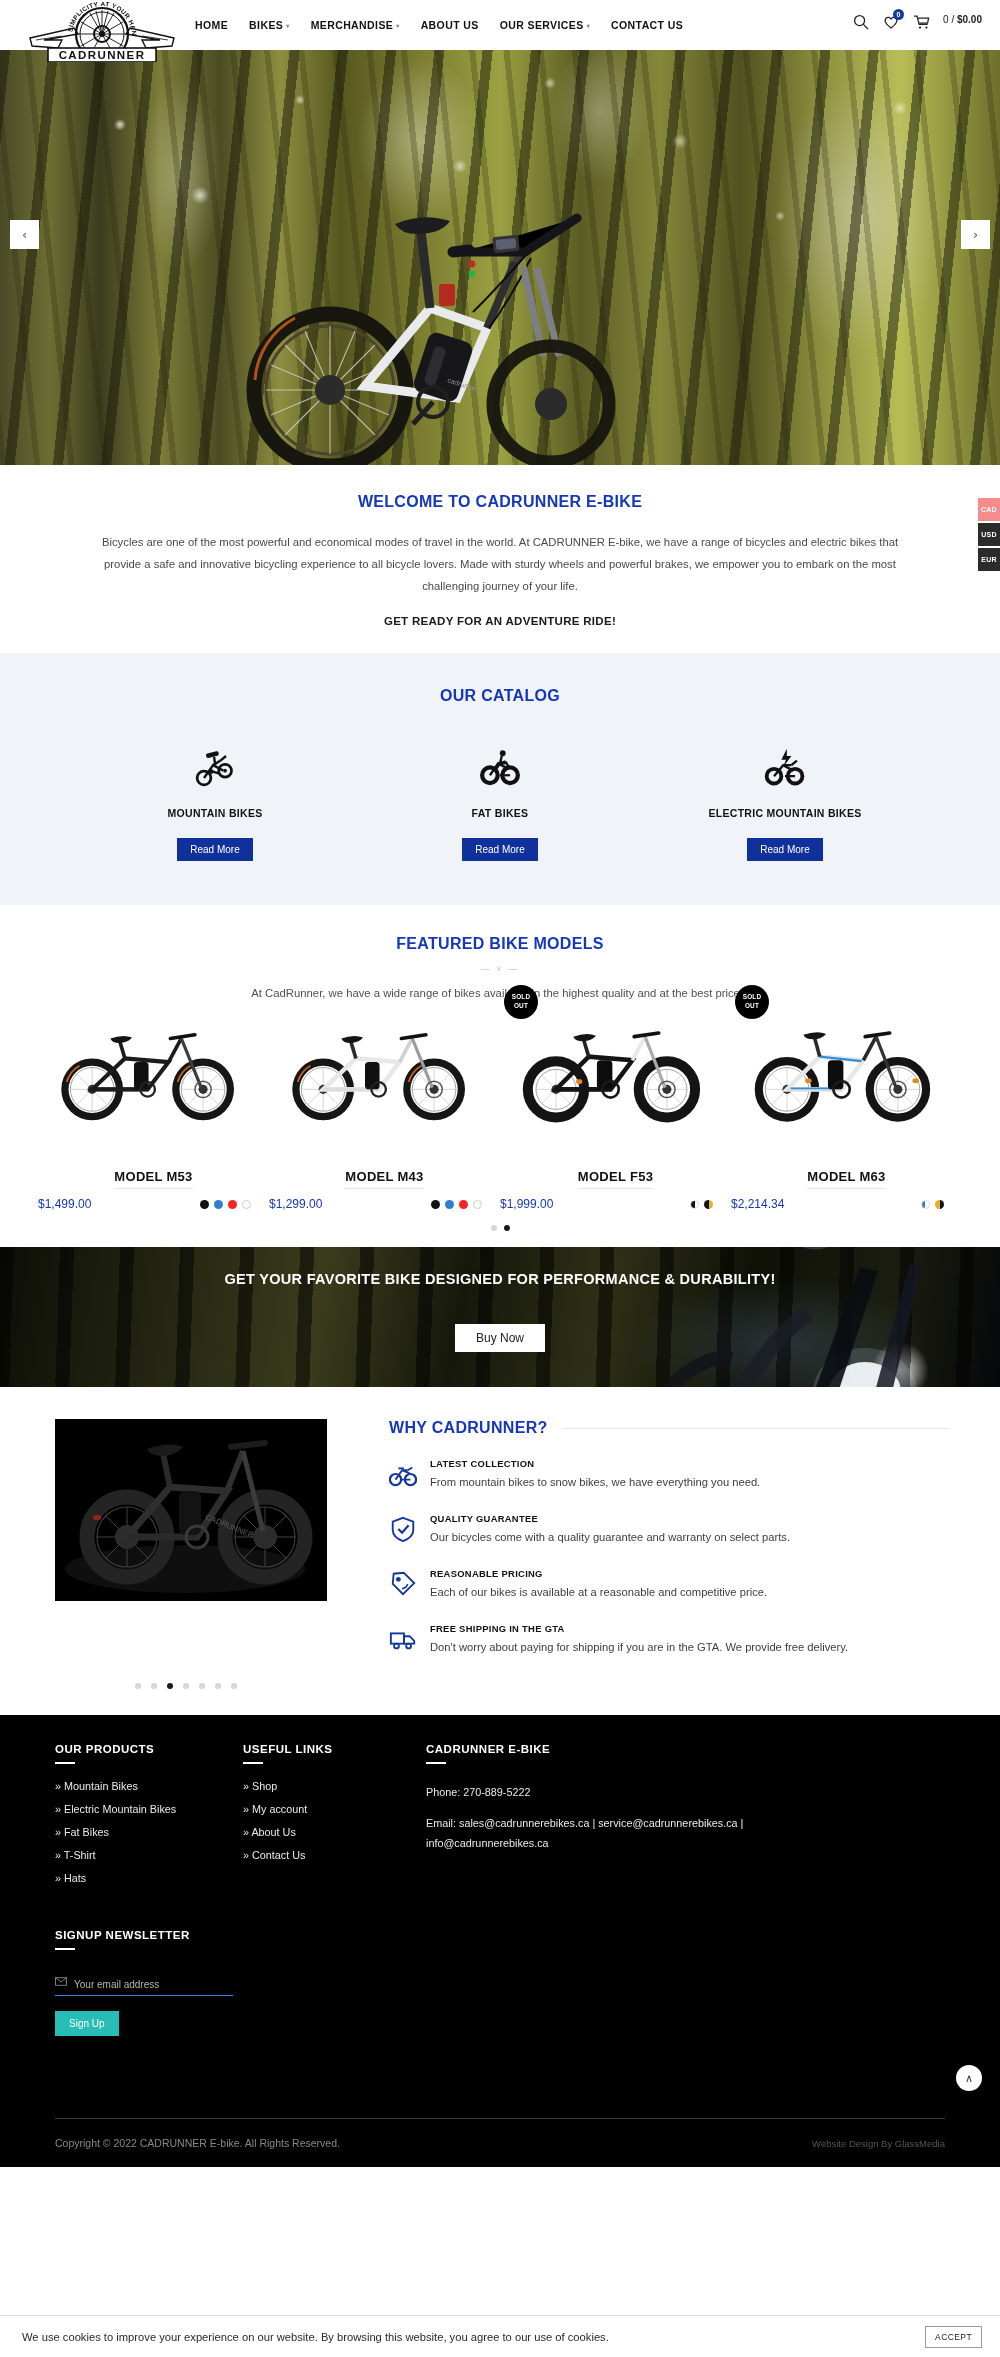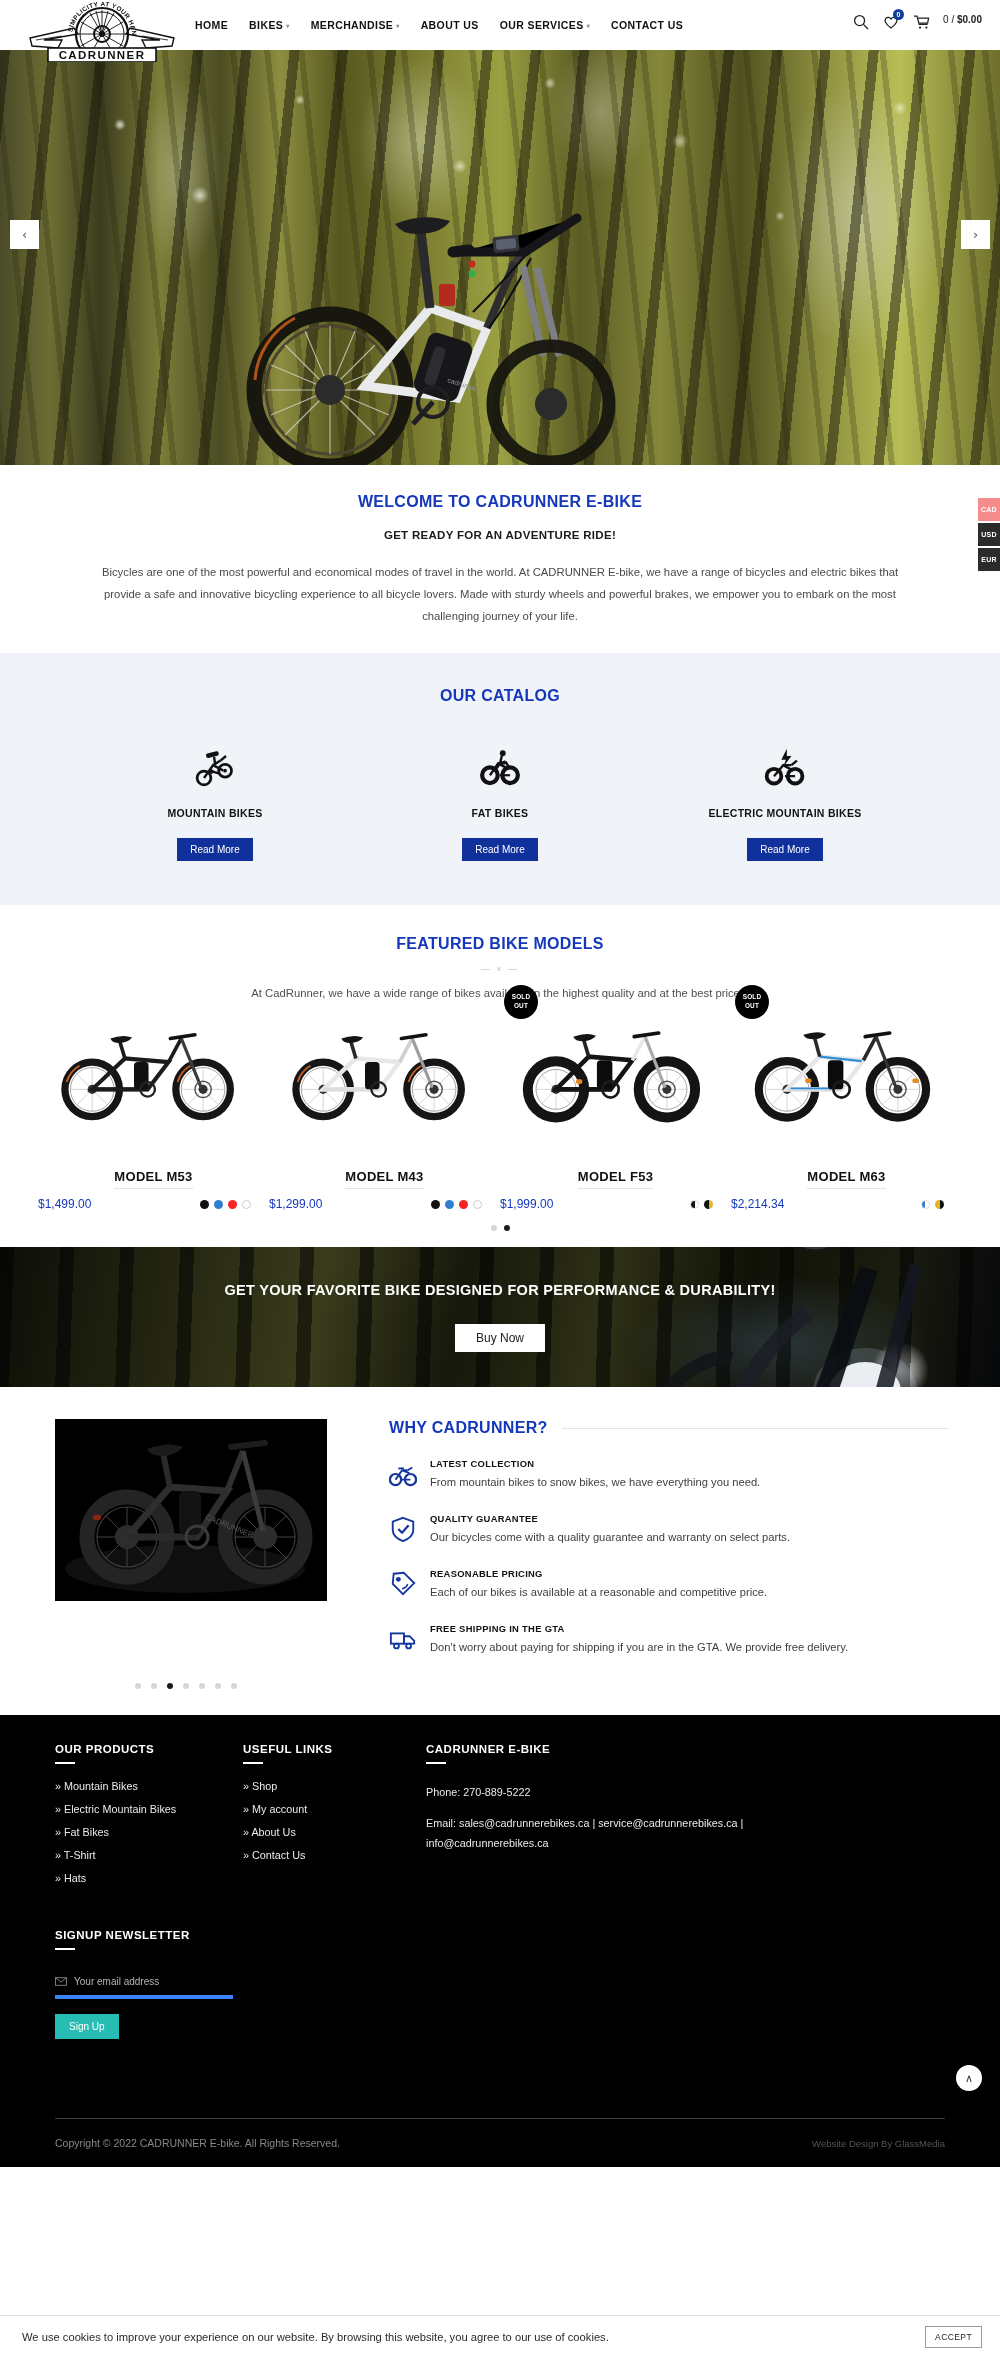--- a/index.html
+++ b/index.html
@@ -185,21 +185,21 @@
       radial-gradient(ellipse 200px 90px at 78% 70%, rgba(70,90,110,.45), transparent 75%),
       linear-gradient(100deg, #0d0f08 0%, #252712 18%, #3a3c1c 32%, #16180c 46%,
                       #2e3016 60%, #101208 74%, #1b1d10 88%, #06070a 100%);
   }
   #cta::before {
     content:''; position:absolute; inset:0;
     background: repeating-linear-gradient(92deg, rgba(0,0,0,.5) 0 14px, rgba(0,0,0,0) 14px 60px);
   }
   #cta-bike { position:absolute; right:30px; bottom:-30px; width: 360px; height: 190px; }
   #cta-title {
-    position: absolute; left: 0; right: 0; top: 35px; text-align: center;
+    position: absolute; left: 0; right: 0; top: 24px; text-align: center;
     color: #fff; font-size: 14.5px; font-weight: 700; letter-spacing: .3px;
     text-transform: uppercase; z-index: 5;
     font-family: "Liberation Sans Narrow","Liberation Sans",sans-serif;
     font-stretch: condensed;
   }
   #buy-now {
     position: absolute; left: 50%; transform: translateX(-50%); top: 77px;
     background: #fff; color: #222; font-size: 12px; padding: 7px 21px;
     cursor: pointer; border: none; z-index: 5;
     font-family: "Liberation Sans Narrow","Liberation Sans",sans-serif;
@@ -243,22 +243,22 @@
     font-stretch: condensed;
   }
   .fh-rule { width: 20px; height: 2px; background: #fff; margin-top: 7px; }
   .flist { margin-top: 16px; }
   .flink {
     font-size: 10.8px; color: #eaeaea; margin-bottom: 11px; cursor: pointer;
   }
   .fcontact { margin-top: 18px; font-size: 10.8px; line-height: 1.9; color:#eaeaea; }
   #news { margin-top: 34px; width: 188px; }
   #news-input-wrap {
-    margin-top: 22px; display: flex; align-items: center; gap: 7px;
-    border-bottom: 4px solid #3b82f6; padding-bottom: 5px; width: 178px;
+    margin-top: 22px; display: flex; align-items: flex-end; gap: 7px;
+    border-bottom: 1px solid #3b82f6; padding-bottom: 5px; width: 178px;
   }
   #news-input {
     background: transparent; border: none; outline: none; color: #cfcfcf;
     font-size: 10px; width: 100%; font-family: "Liberation Sans", sans-serif;
   }
   #news-input::placeholder { color: #b5b5b5; }
   #signup {
     margin-top: 15px; background: #28bdb4; color: #fff; border: none;
     font-size: 10px; padding: 7px 14px; cursor: pointer;
     font-family: "Liberation Sans Narrow","Liberation Sans",sans-serif;
@@ -467,22 +467,22 @@
   <div class="cur dark">
     <span>USD</span>
   </div>
   <div class="cur dark">
     <span>EUR</span>
   </div>
 </div>
 
 <div id="welcome">
   <div class="sec-title">WELCOME TO CADRUNNER E-BIKE</div>
+  <div id="welcome-body">Bicycles are one of the most powerful and economical modes of travel in the world. At CADRUNNER E-bike, we have a range of bicycles and electric bikes that provide a safe and innovative bicycling experience to all bicycle lovers. Made with sturdy wheels and powerful brakes, we empower you to embark on the most challenging journey of your life.</div>
   <div id="welcome-cta">GET READY FOR AN ADVENTURE RIDE!</div>
-  <div id="welcome-body">Bicycles are one of the most powerful and economical modes of travel in the world. At CADRUNNER E-bike, we have a range of bicycles and electric bikes that provide a safe and innovative bicycling experience to all bicycle lovers. Made with sturdy wheels and powerful brakes, we empower you to embark on the most challenging journey of your life.</div>
 </div>
 
 <div id="catalog">
   <div class="sec-title">OUR CATALOG</div>
   <div id="catalog-grid">
 
     <div class="cat-col">
       <div class="cat-icon">
         <svg viewBox="0 0 48 48" width="44" height="44">
           <circle cx="12" cy="36" r="7.5" fill="none" stroke="#111" stroke-width="3"></circle>

